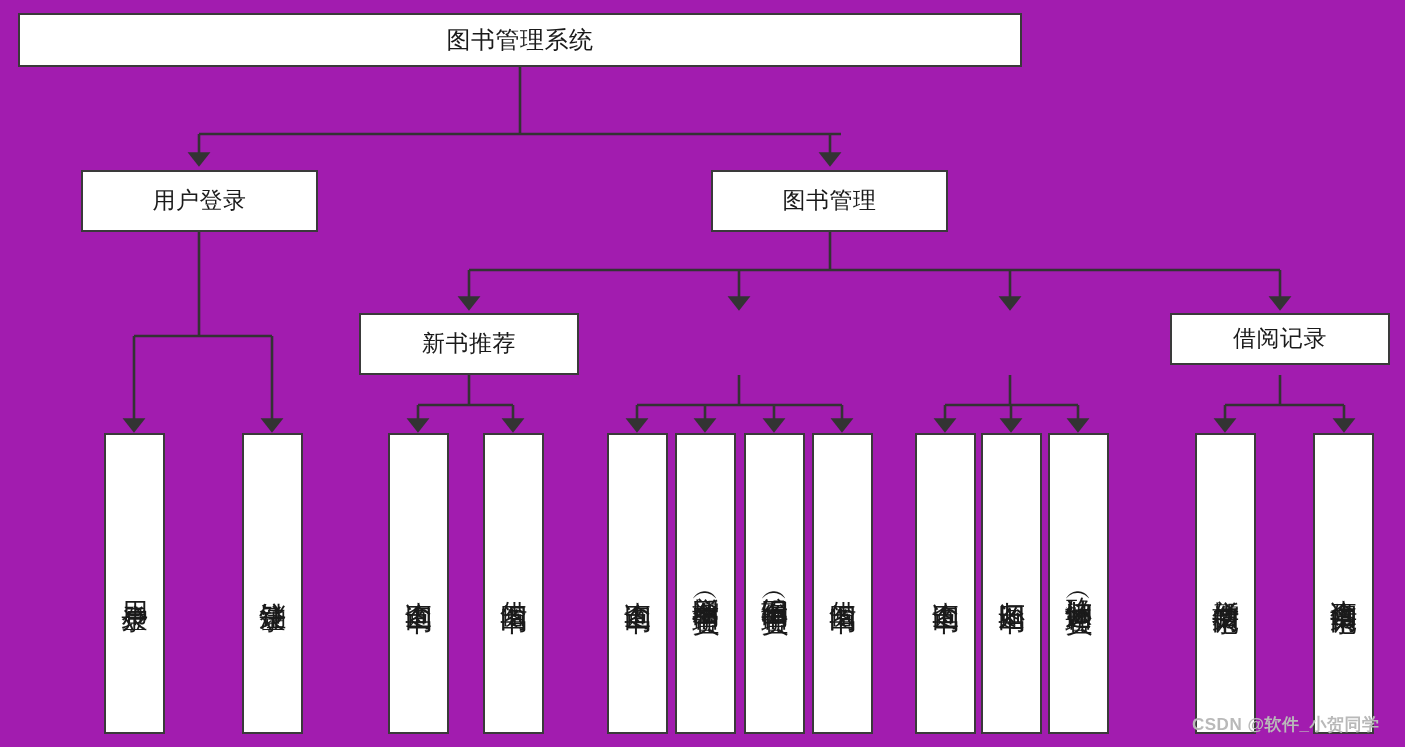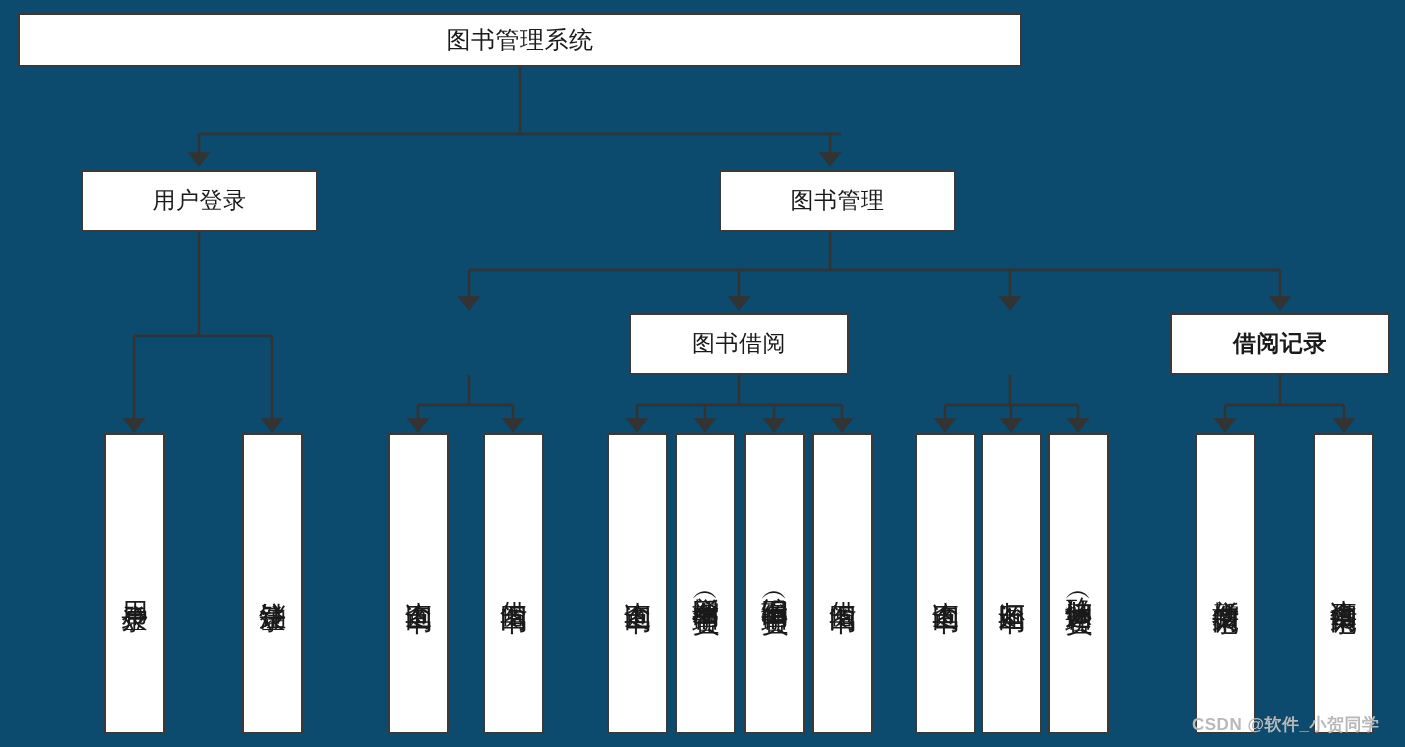--- a/index.html
+++ b/index.html
@@ -8,21 +8,21 @@
     padding: 0;
     background: #ffffff;
   }
   body {
     font-family: "Liberation Sans", "DejaVu Sans", sans-serif;
   }
   #diagram-root {
     position: relative;
     width: 1405px;
     height: 747px;
-    background: #0c4a6e;
+    background: #a21caf;
     overflow: hidden;
   }
   svg.edges {
     position: absolute;
     left: 0;
     top: 0;
     width: 1405px;
     height: 747px;
     pointer-events: none;
   }
@@ -128,28 +128,28 @@
     </g>
   </svg>
 
   <div class="node horiz root" style="left:18px; top:13px; width:1004px; height:54px;">
     <span class="node-label">图书管理系统</span>
   </div>
 
   <div class="node horiz" style="left:81px; top:170px; width:237px; height:62px;">
     <span class="node-label">用户登录</span>
   </div>
-  <div class="node horiz" style="left:711px; top:170px; width:237px; height:62px;margin-left:8px;">
+  <div class="node horiz" style="left:711px; top:170px; width:237px; height:62px;">
     <span class="node-label">图书管理</span>
   </div>
 
-  <div class="node horiz" style="left:629px; top:313px; width:220px; height:62px;">
-    <span class="node-label">图书借阅</span>
+  <div class="node horiz" style="left:359px; top:313px; width:220px; height:62px;">
+    <span class="node-label">新书推荐</span>
   </div>
-  <div class="node horiz" style="left:1170px; top:313px; width:220px; height:62px;font-weight:bold;">
+  <div class="node horiz" style="left:1170px; top:313px; width:220px; height:52px;">
     <span class="node-label">借阅记录</span>
   </div>
 
   <div class="node vert" style="left:104px; top:433px; width:61px; height:301px;">
     <span class="node-label">用户登录</span>
   </div>
   <div class="node vert" style="left:242px; top:433px; width:61px; height:301px;">
     <span class="node-label">注销登录</span>
   </div>
 

